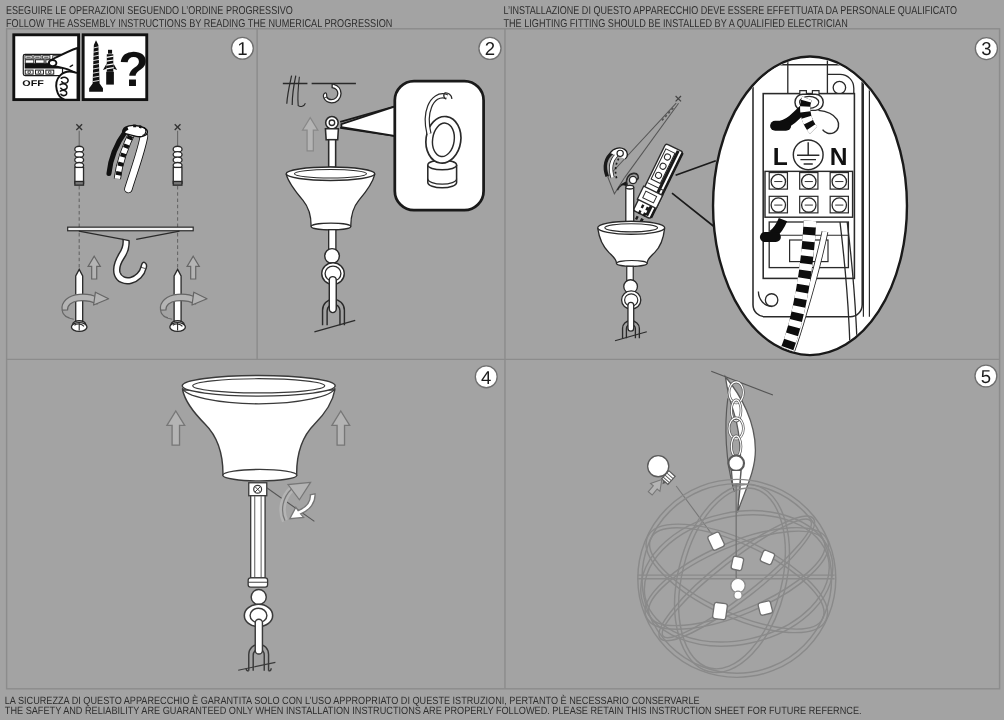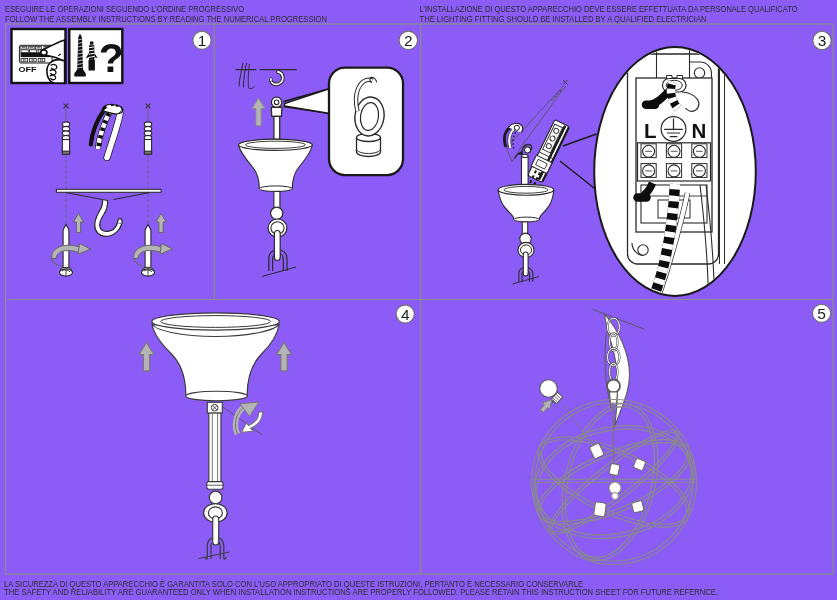--- a/index.html
+++ b/index.html
@@ -1,16 +1,16 @@
 <!DOCTYPE html>
 <html><head>
 <meta charset="utf-8">
 <style>
   html,body{margin:0;padding:0;background:#ffffff;}
-  #page{position:relative;width:837px;height:600px;overflow:hidden;background:#8b5cf6;}
+  #page{position:relative;width:837px;height:600px;overflow:hidden;background:#a3a3a3;}
   svg{position:absolute;left:0;top:0;}
   text{font-family:"Liberation Sans",sans-serif;}
 </style>
 </head>
 <body>
 <div id="page">
 <svg width="837" height="600" viewBox="0 0 837 600">
 
   <g fill="#2e2e2e">
     <text x="5" y="12" font-size="9.5" textLength="239" lengthAdjust="spacingAndGlyphs">ESEGUIRE LE OPERAZIONI SEGUENDO L’ORDINE PROGRESSIVO</text>

